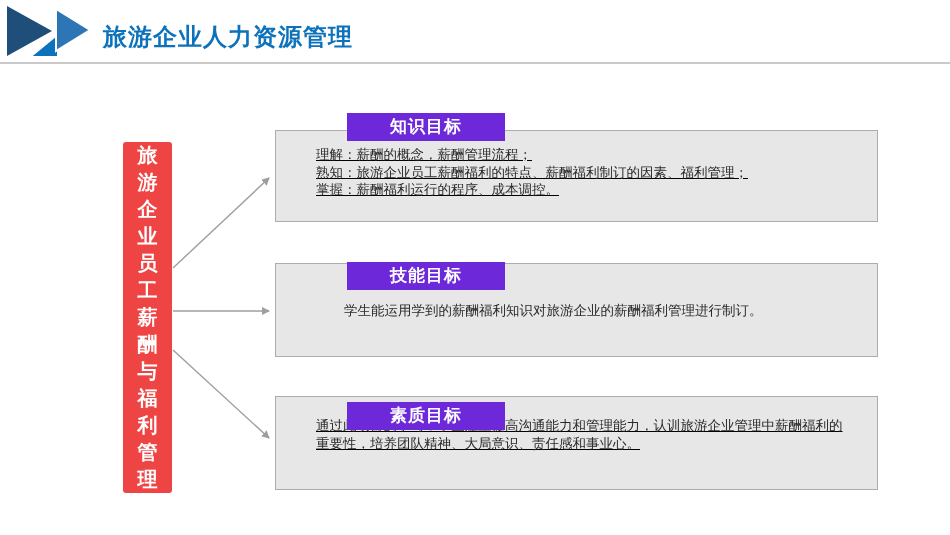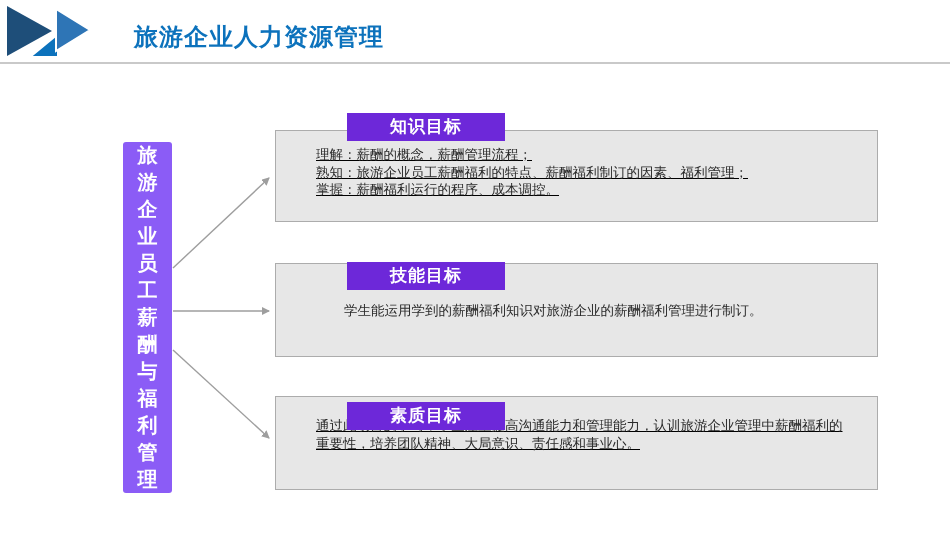--- a/index.html
+++ b/index.html
@@ -9,28 +9,27 @@
     width: 950px; height: 535px; overflow: hidden;
   }
   .slide { position: relative; width: 950px; height: 535px; background: #ffffff; }
 
   
   .logo { position: absolute; left: 6px; top: 3px; width: 86px; height: 58px; }
   .title {
     position: absolute; left: 103px; top: 21px;
     font-size: 24px; font-weight: bold; color: #0C72BC; letter-spacing: 1px;
     white-space: nowrap;
-    margin-left: 31px;
   }
   .divider { position: absolute; left: 0; top: 62px; width: 950px; height: 2px; background: #C9C9C9; }
 
   
   .vbox {
     position: absolute; left: 123px; top: 142px; width: 49px; height: 351px;
-    background: #8b5cf6; border-radius: 3px;
+    background: #ef4444; border-radius: 3px;
     display: flex; justify-content: center; align-items: center;
   }
   .vbox-text {
     width: 21px; text-align: center; word-break: break-all;
     color: #ffffff; font-weight: bold; font-size: 20px; line-height: 27px;
   }
 
   
   .arrows { position: absolute; left: 0; top: 0; width: 950px; height: 535px; pointer-events: none; }
 

